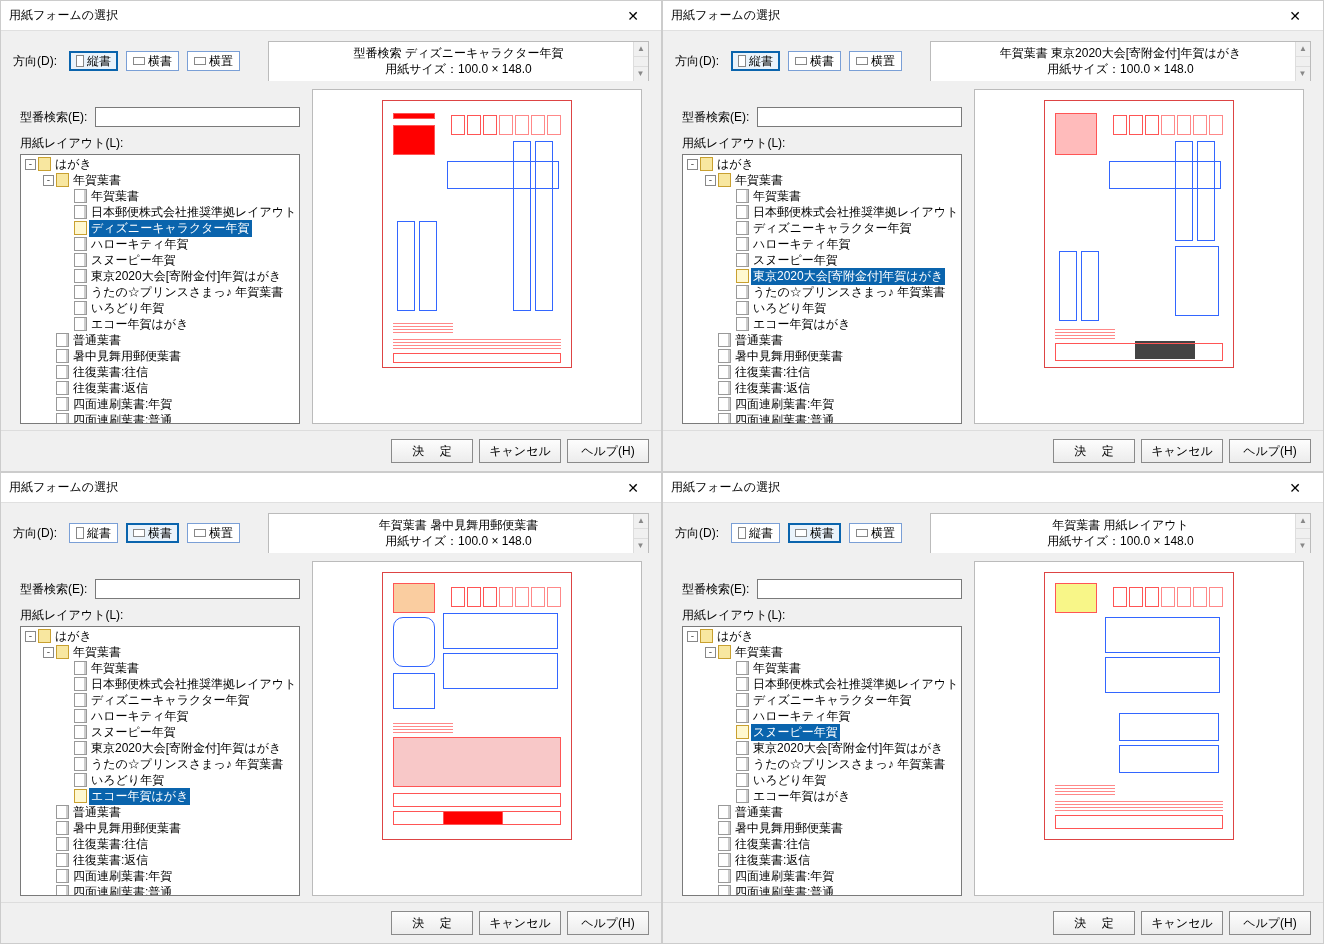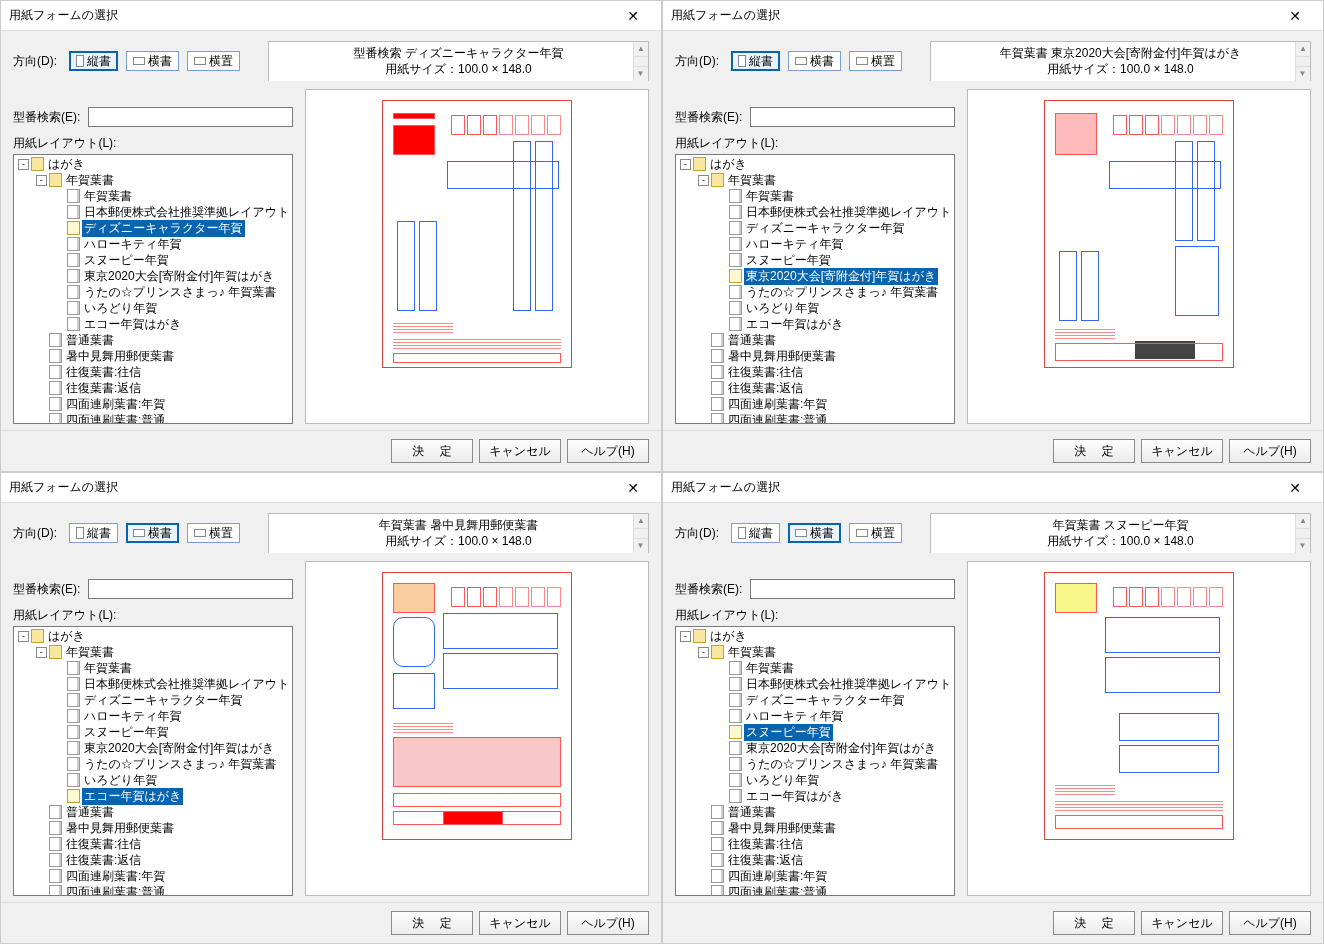--- a/index.html
+++ b/index.html
@@ -13,21 +13,21 @@
 .dir-btn { display: inline-flex; align-items: center; gap: 3px; padding: 2px 6px; border: 1px solid #7a9fd6; background: #fff; cursor: pointer; font-size: 11px; height: 20px; }
 .dir-btn.sel { border: 2px solid #0a64ad; background: #eaf3fb; padding: 1px 5px; }
 .dir-icon { display: inline-block; border: 1px solid #888; background: #fff; }
 .dir-icon.v { width: 8px; height: 12px; }
 .dir-icon.h { width: 12px; height: 8px; }
 .dir-icon.r { width: 12px; height: 8px; }
 .preview-header { flex: 1; margin-left: 20px; background: #fff; border: 1px solid #bbb; border-bottom: none; height: 40px; display: flex; align-items: center; justify-content: center; flex-direction: column; line-height: 1.3; position: relative; }
 .preview-header .scroll-v { position: absolute; right: 0; top: 0; bottom: 0; width: 15px; background: #f0f0f0; border-left: 1px solid #ddd; }
 .preview-header .sc-a { height: 15px; border-bottom: 1px solid #ddd; display:flex; align-items:center; justify-content:center; font-size:8px; color:#888; }
 .preview-header .sc-b { height: 15px; border-top: 1px solid #ddd; position:absolute; bottom:0; right:0; width:15px; display:flex; align-items:center; justify-content:center; font-size:8px; color:#888;}
-.midrow { display: flex; padding: 0 12px; gap: 12px; flex: 1; min-height: 0; }
+.midrow { display: flex; padding: 0 19px; gap: 12px; flex: 1; min-height: 0; }
 .leftcol { width: 280px; display: flex; flex-direction: column; }
 .searchrow { display: flex; align-items: center; gap: 8px; margin-bottom: 8px; margin-top: 18px; }
 .searchrow input { flex: 1; border: 1px solid #7a7a7a; background: #fff; height: 20px; padding: 1px 3px; }
 .layout-label { margin-bottom: 2px; }
 .tree { flex: 1; background: #fff; border: 1px solid #7a7a7a; overflow-y: scroll; overflow-x: hidden; padding: 1px 0; }
 .tree-row { display: flex; align-items: center; height: 16px; white-space: nowrap; cursor: pointer; }
 .tree-row.sel .tr-label { background: #0a64ad; color: #fff; }
 .tr-indent { display: inline-block; }
 .tr-toggle { width: 11px; height: 11px; border: 1px solid #888; display: inline-flex; align-items: center; justify-content: center; font-size: 10px; line-height: 1; margin-right: 2px; background: #fff; color: #555; }
 .tr-toggle.empty { border: none; }
@@ -587,21 +587,21 @@
       </span>
     <span class="dir-btn sel">
         <span class="dir-icon h"></span>
         <span>横書</span>
       </span>
     <span class="dir-btn">
         <span class="dir-icon r"></span>
         <span>横置</span>
       </span>
     <div class="preview-header">
-      <div>年賀葉書 スヌーピー年賀</div>
+      <div>年賀葉書 用紙レイアウト</div>
       <div>用紙サイズ：100.0 × 148.0</div>
       <div class="scroll-v">
           <div class="sc-a">▲</div>
           <div class="sc-b">▼</div>
         </div>
     </div>
   </div>
   <div class="midrow">
     <div class="leftcol">
       <div class="searchrow">

